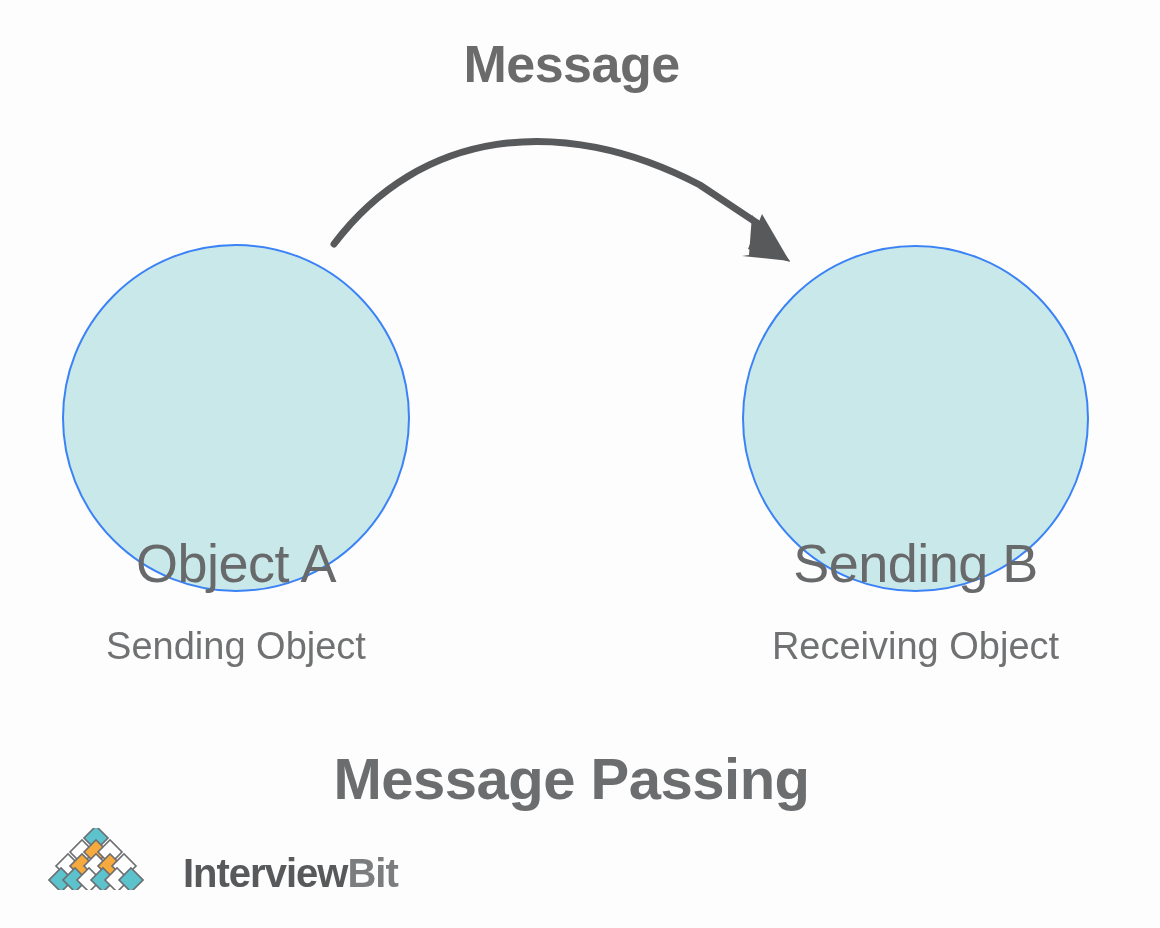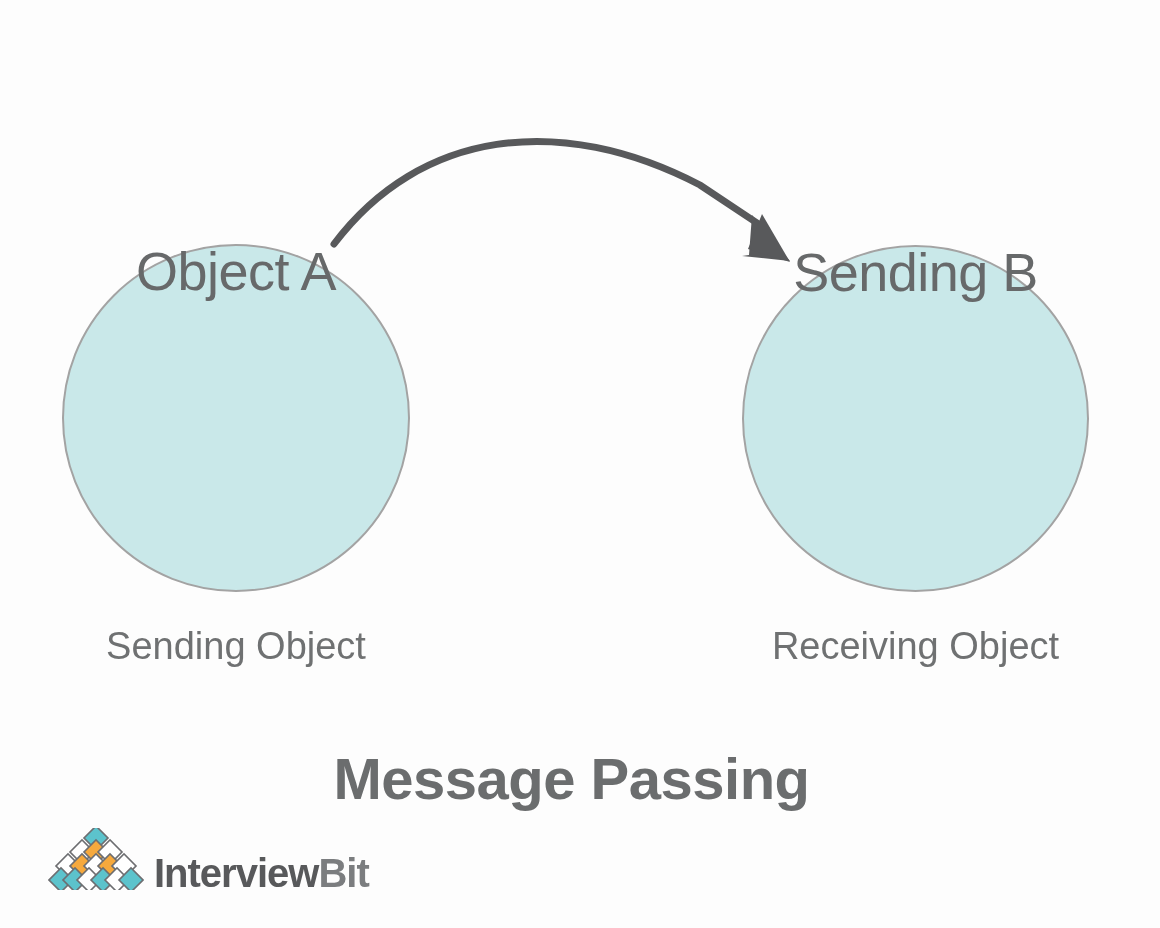--- a/index.html
+++ b/index.html
@@ -44,24 +44,24 @@
     width: 1160px;
     height: 928px;
     pointer-events: none;
   }
 
   
   .object-node {
     position: absolute;
     border-radius: 50%;
     background: #c9e8e9;
-    border: 2px solid #a3a3a3;
+    border: 2px solid #3b82f6;
     box-sizing: border-box;
     display: flex;
-    align-items: flex-start;
+    align-items: flex-end;
     justify-content: center;
   }
   .object-node .node-label {
     font-size: 54px;
     font-weight: normal;
     color: #67696a;
     line-height: 1;
     letter-spacing: -0.5px;
     white-space: nowrap;
     margin-top: -2px;
@@ -134,33 +134,35 @@
     font-size: 40px;
     line-height: 1;
     white-space: nowrap;
     display: flex;
     align-items: baseline;
   }
   .brand-word-primary {
     font-weight: bold;
     color: #58595b;
     letter-spacing: -1px;
+    margin-left: 29px;
   }
   .brand-word-secondary {
     font-weight: bold;
     color: #7b7d7f;
     letter-spacing: -1px;
     margin-top: 28px;
   }
 </style>
 </head>
 <body>
 
 <div id="diagram-root">
 
+  <div class="message-label">Message</div>
 
   <svg class="arrow-layer" viewBox="0 0 1160 928">
     <path d="M 334 244 C 420 130 560 112 700 185 L 766 229" fill="none" stroke="#58595b" stroke-width="7" stroke-linecap="round"></path>
     <path d="M 790 261 L 752 215 L 749 255 L 742 256 Z" fill="#58595b"></path>
     <polygon points="790,262 748,249 762,214" fill="#58595b"></polygon>
   </svg>
 
   <div id="object-a" class="object-node">
     <span class="node-label">Object A</span>
   </div>

